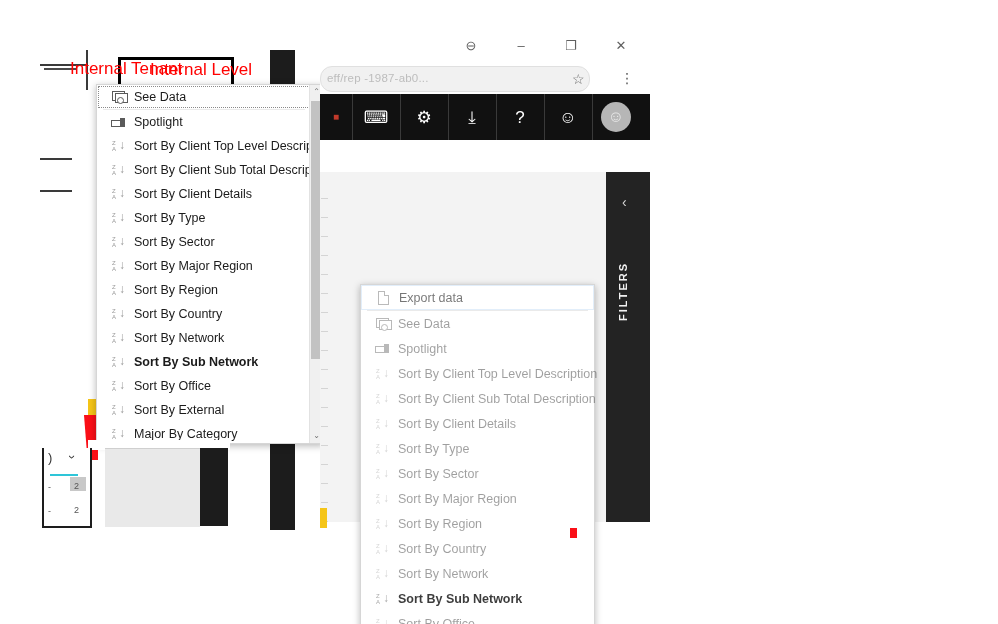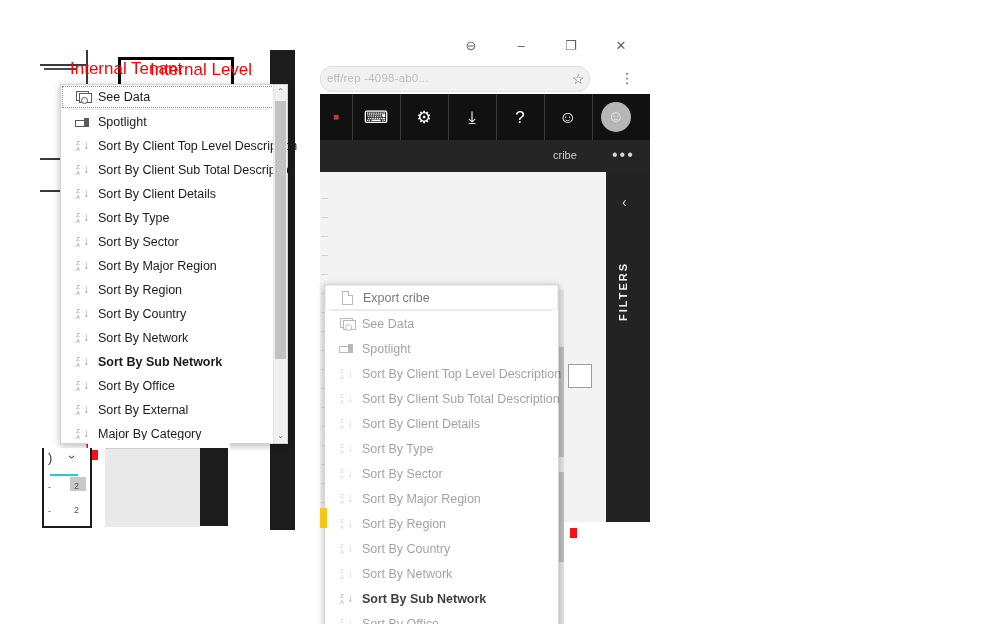--- a/index.html
+++ b/index.html
@@ -22,20 +22,21 @@
   .bar-red{position:absolute;left:44px;top:365px;width:14px;height:45px;background:#fa0f17;
            clip-path:polygon(0 0,100% 0,100% 100%,25% 100%);}
 
   
   .menu{
     position:absolute;background:#ffffff;
     border:1px solid #d6d6d6;
     box-shadow:0 2px 7px rgba(0,0,0,.28);
     font-size:12.5px;color:#1b1b1b;
     box-sizing:border-box;
+    margin-left:36px;
   }
   #left-menu{left:60px;top:84px;width:228px;height:360px;}
   .menu-scroll{position:absolute;right:0;top:0;width:13px;height:100%;background:#f0f0f0;border-left:1px solid #e2e2e2;}
   .sb-arrow{position:absolute;left:0;width:13px;height:14px;color:#707070;font-size:8px;text-align:center;line-height:14px;}
   .sb-up{top:0;}
   .sb-down{bottom:0;}
   .sb-thumb{position:absolute;left:1px;width:11px;background:#c2c2c2;}
 
   .mi{
     position:relative;display:flex;align-items:center;
@@ -332,21 +333,21 @@
     <div id="win-buttons">
         <div class="win-btn" style="left:140px">⊖</div>
         <div class="win-btn" style="left:190px">–</div>
         <div class="win-btn" style="left:240px">❐</div>
         <div class="win-btn" style="left:290px">✕</div>
       </div>
   </div>
 
   <div class="rp-urlbar">
     <div class="url-field">
-      <div class="url-text">eff/rep                      -4098-ab0...</div>
+      <div class="url-text">eff/rep                      -1987-ab0...</div>
     </div>
     <div class="abs" style="left:252px;top:9px;font-size:14px;color:#6b6b6b;">☆</div>
     <div class="abs" style="left:300px;top:8px;font-size:14px;color:#5a5a5a;">⋮</div>
   </div>
 
   <div class="rp-toolbar">
     <div id="toolbar-cells">
         <div class="tb-cell" style="left:0px;width:32px;">
           <span class="tb-ico" style="color:#c23a2b;font-size:10px;">■</span>
         </div>
@@ -365,24 +366,20 @@
         <div class="tb-cell" style="left:224px;width:48px;">
           <span class="tb-ico">☺</span>
         </div>
         <div class="tb-cell" style="left:272px;width:48px;border-right:none;">
           <span style="width:30px;height:30px;border-radius:50%;background:#b6b6b6;display:flex;align-items:center;justify-content:center;color:#e8e8e8;font-size:16px;">☺</span>
         </div>
       </div>
   </div>
 
   <div class="rp-body">
-    <div class="rp-header-bar">
-      <div class="rp-subscribe">cribe</div>
-      <div class="rp-ellipsis">•••</div>
-    </div>
     <div class="rp-canvas">
       <div class="r-box-sm"></div>
       <div class="r-scrolltrack"></div>
       <div class="r-scrollthumb"></div>
       <div class="r-scrollthumb2"></div>
       <div class="r-bar-yellow"></div>
       <div class="r-bar-red"></div>
       <div id="faint-col-labels">
           <div class="faint-col" style="top:22px">—</div>
           <div class="faint-col" style="top:41px">—</div>
@@ -406,21 +403,21 @@
 
       <div class="menu" id="right-menu">
         <div id="right-menu-items" style="position:absolute;left:0;top:0;width:233px;">
             <div class="mi selected" style="height:25px">
               <span class="ico">
                 <span class="ic-export">
                   <span class="pg"></span>
                   <span class="fold"></span>
                 </span>
               </span>
-              <span class="lbl">Export cribe</span>
+              <span class="lbl">Export data</span>
             </div>
             <div class="sep"></div>
             <div class="mi" style="height:25px">
               <span class="ico">
                 <span class="ic-seedata">
                   <span class="b1"></span>
                   <span class="b2"></span>
                   <span class="mag"></span>
                 </span>
               </span>

